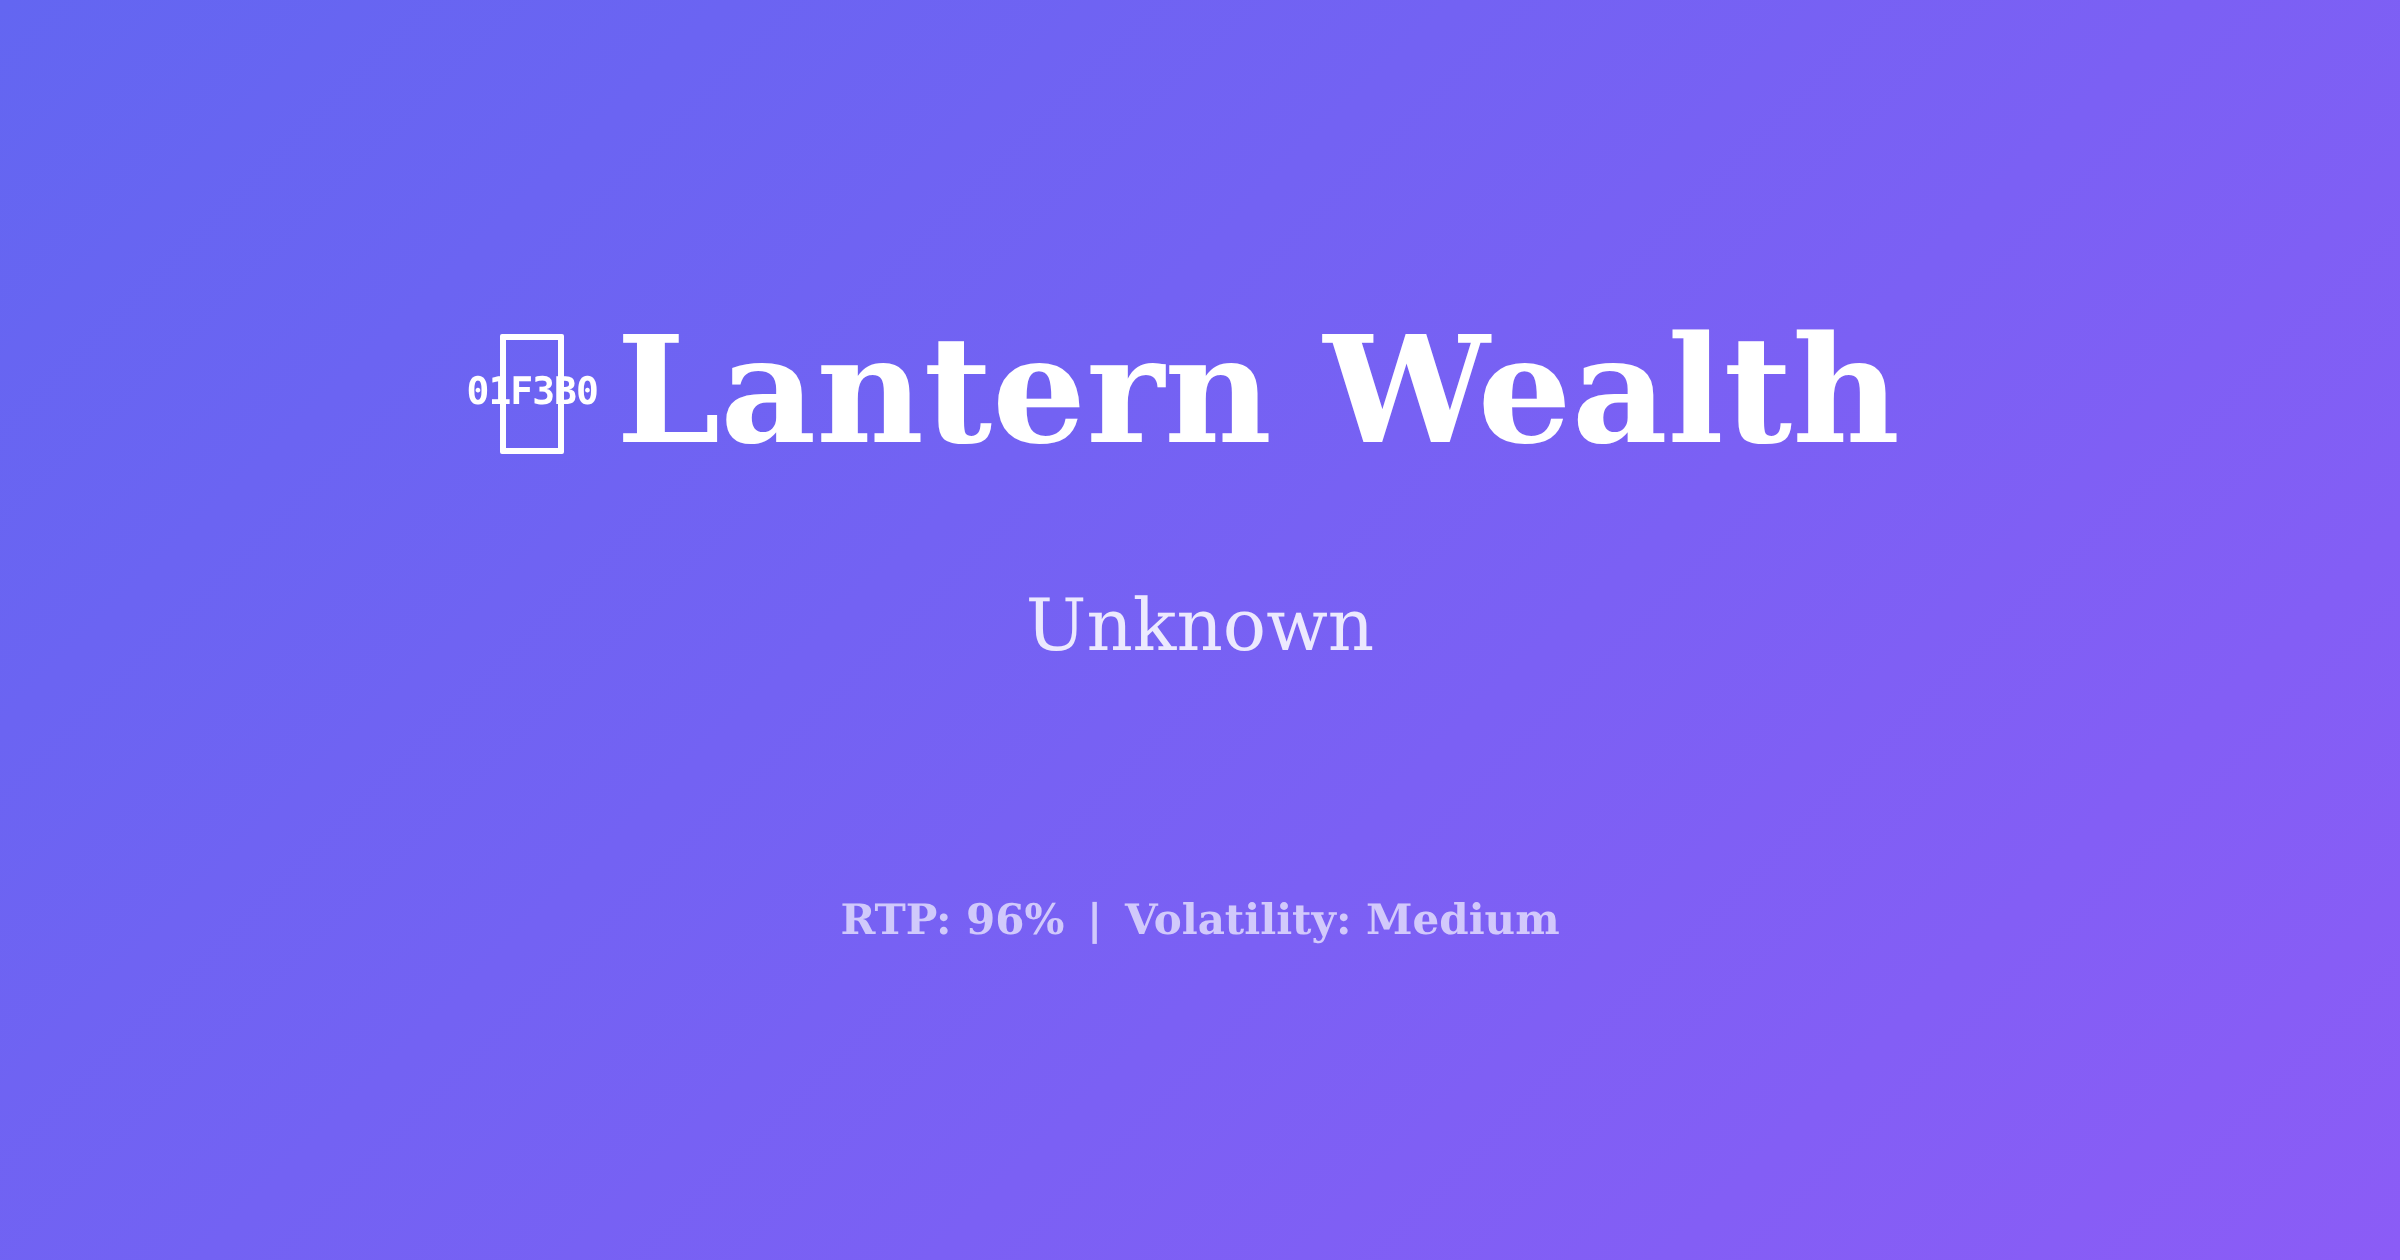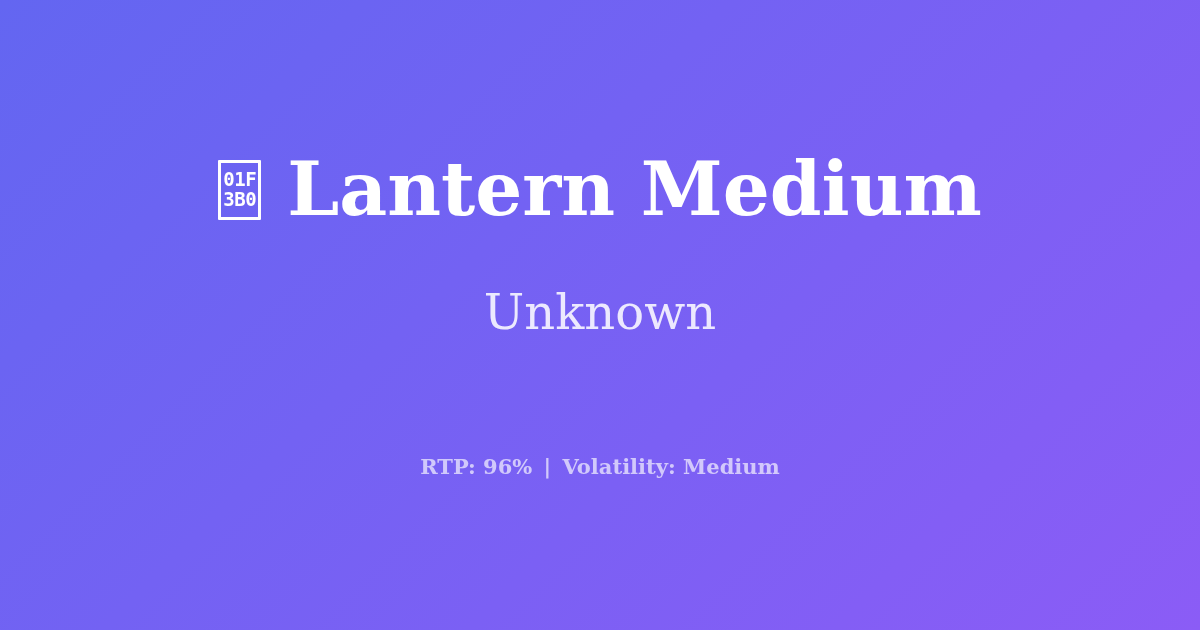--- a/index.html
+++ b/index.html
@@ -35,27 +35,27 @@
     justify-content: center;
     gap: 26px;
     width: 100%;
     padding: 0 40px;
     box-sizing: border-box;
   }
 
   
   .tofu-glyph {
     box-sizing: border-box;
-    width: 43px;
+    width: 32px;
     height: 60px;
     flex: 0 0 auto;
     border: 3px solid #FFFFFF;
     border-radius: 1px;
     display: flex;
-    flex-direction: column;
+    flex-direction: row;
     align-items: center;
     justify-content: center;
     color: #FFFFFF;
     font-family: "DejaVu Sans Mono", "Liberation Mono", monospace;
     font-size: 19px;
     font-weight: 700;
     line-height: 1.05;
     letter-spacing: -0.5px;
     user-select: none;
   }
@@ -74,21 +74,21 @@
     white-space: nowrap;
   }
 
   
   .card-subtitle {
     margin: 0;
     margin-top: 56px;
     color: rgba(255, 255, 255, 0.86);
     font-family: "DejaVu Serif", "Liberation Serif", serif;
     font-weight: 400;
-    font-size: 48px;
+    font-size: 36px;
     line-height: 1.2;
     white-space: nowrap;
   }
 
   
   .card-meta {
     margin: 0;
     margin-top: 112px;
     color: rgba(255, 255, 255, 0.66);
     font-family: "DejaVu Serif", "Liberation Serif", serif;
@@ -106,21 +106,21 @@
 
 <div class="og-card" style="background: linear-gradient(135deg, rgb(99, 102, 241) 0%, rgb(139, 92, 246) 100%);">
 
   <div class="title-row">
 
     <span class="tofu-glyph" aria-label="slot machine" style="border-color: rgb(255, 255, 255); color: rgb(255, 255, 255);">
       <span>01F</span>
       <span>3B0</span>
     </span>
 
-    <h1 class="card-title">Lantern Medium</h1>
+    <h1 class="card-title">Lantern Wealth</h1>
   </div>
 
   <p class="card-subtitle">Unknown</p>
 
   <p class="card-meta">
     <span>RTP:</span>
     <span>96%</span>
     <span class="meta-sep">|</span>
     <span>Volatility:</span>
     <span>Medium</span>

